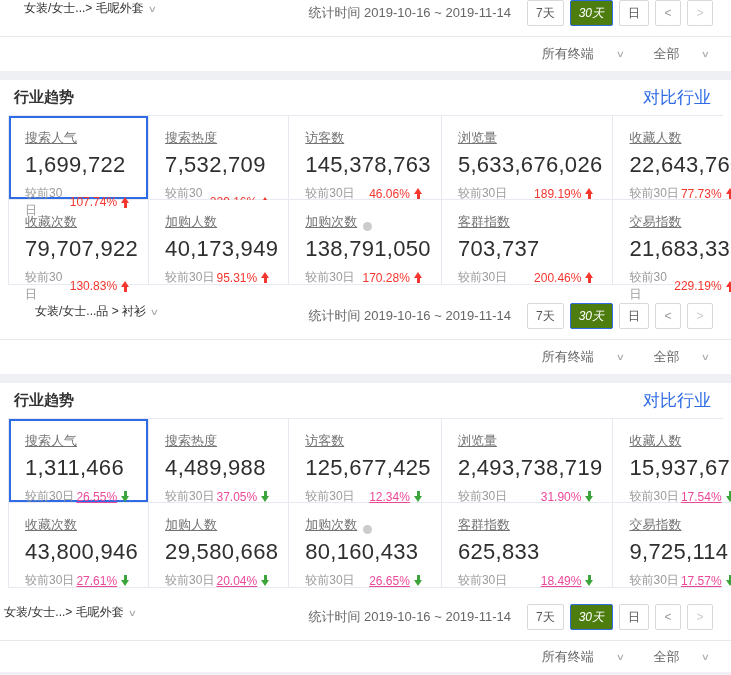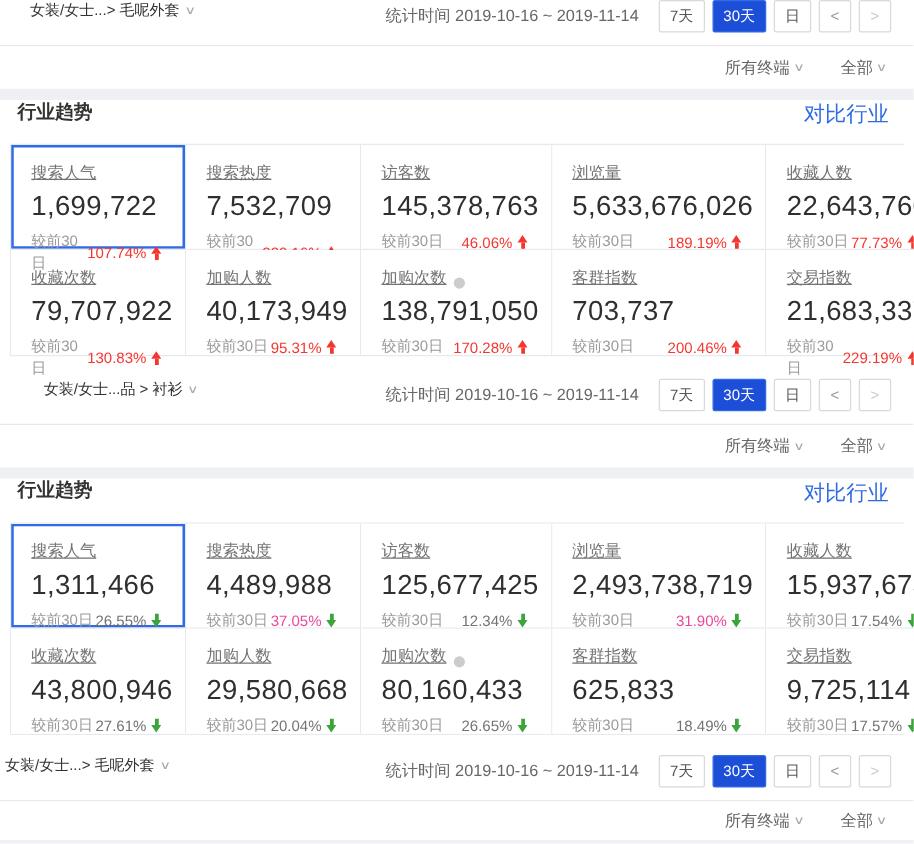--- a/index.html
+++ b/index.html
@@ -19,30 +19,30 @@
 
   .breadcrumb { font-size:12px; color:#333; display:flex; align-items:center; gap:3px; cursor:pointer; }
   .caret { color:#aaa; font-size:9px; transform:scaleX(1.4); display:inline-block; margin-left:2px; }
 
   .stats-area { display:flex; align-items:center; gap:16px; }
   .stats-time { font-size:13px; color:#666; }
   .range-group { display:flex; gap:6px; align-items:center; }
   .btn { min-width:30px; height:26px; padding:0 8px; border:1px solid #d9d9d9; background:#fff;
          color:#555; font-size:12px; border-radius:2px; display:inline-flex; align-items:center;
          justify-content:center; cursor:pointer; font-family:inherit; }
-  .btn.active { background:#1d4ed8; border-color:#2e6be5; color:#fff; }
+  .btn.active { background:#4d7c0f; border-color:#2e6be5; color:#fff;font-style:italic; }
   .btn.nav { width:26px; min-width:26px; padding:0; color:#999; font-size:12px; }
   .btn.nav.disabled { color:#ccc; }
 
-  .filter { font-size:13px; color:#666; display:flex; align-items:center; gap:2px; cursor:pointer;text-align:center; }
+  .filter { font-size:13px; color:#666; display:flex; align-items:center; gap:21px; cursor:pointer;text-align:center; }
 
   
   .panel { background:#fff; padding:0 8px 18px; }
   .panel.second { padding-bottom:16px; }
-  .panel-head { height:35px; display:flex; justify-content:space-between;
+  .panel-head { height:35px; display:flex; align-items:center; justify-content:space-between;
                 padding:0 12px 0 6px;gap:36px; }
   .panel-title { font-size:15px; font-weight:bold; color:#333; }
   .compare-link { font-size:17px; color:#2e6be5; cursor:pointer; text-decoration:none; }
 
   .grid { display:grid; grid-template-columns:repeat(5,1fr); border:1px solid #e6e9ef; }
   .card { height:84px; padding:13px 10px 0 16px; border-right:1px solid #e6e9ef;
           border-bottom:1px solid #e6e9ef; background:#fff; cursor:pointer; position:relative; }
   .card.last-col { border-right:none; }
   .card.last-row { border-bottom:none; }
   .card.selected { box-shadow:inset 0 0 0 2px #2e6be5; z-index:1; }
@@ -50,21 +50,21 @@
   .card-label { font-size:13px; color:#737373; display:flex; align-items:flex-end; gap:6px;text-decoration:underline; }
   .dot { width:9px; height:9px; border-radius:50%; background:#ccc; display:none; }
   .has-dot .dot { display:inline-block; }
   .card-value { font-size:22px; color:#2f2f2f; margin-top:5px; letter-spacing:0.3px; white-space:nowrap; }
   .card-compare { margin-top:7px; display:flex; align-items:center; justify-content:space-between;
                   font-size:12px; color:#9a9a9a; padding-right:8px; }
   .pct-wrap { display:flex; align-items:center; gap:4px; }
   .pct { font-size:12px; }
   .pc-red .pct { color:#f5362e; }
   .pc-green .pct { color:#ec4899; }
-  .pc-gray .pct { color:#737373; }
+  .pc-gray .pct { color:#ec4899;text-decoration:underline; }
 
   
   .arrow { width:9px; height:11px; position:relative; display:inline-block; }
   .arrow::before, .arrow::after { content:""; position:absolute; left:0; }
   .trend-up .arrow::before { top:0; border-left:4.5px solid transparent; border-right:4.5px solid transparent;
                              border-bottom:6px solid #f5362e; }
   .trend-up .arrow::after { top:6px; left:3px; width:3px; height:5px; background:#f5362e; }
   .trend-down .arrow::before { bottom:0; border-left:4.5px solid transparent; border-right:4.5px solid transparent;
                                border-top:6px solid #3ba43b; }
   .trend-down .arrow::after { top:0; left:3px; width:3px; height:5px; background:#3ba43b; }

